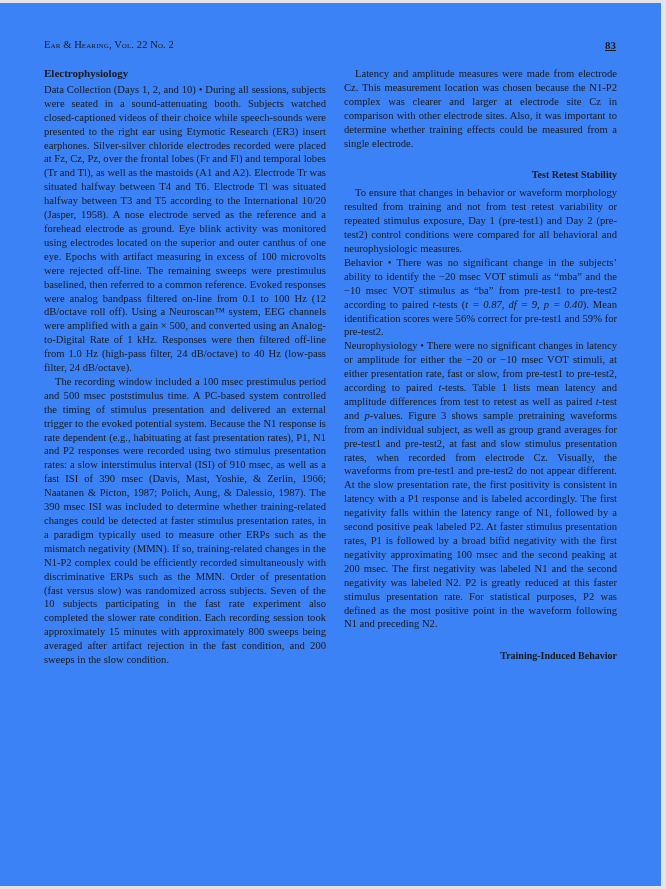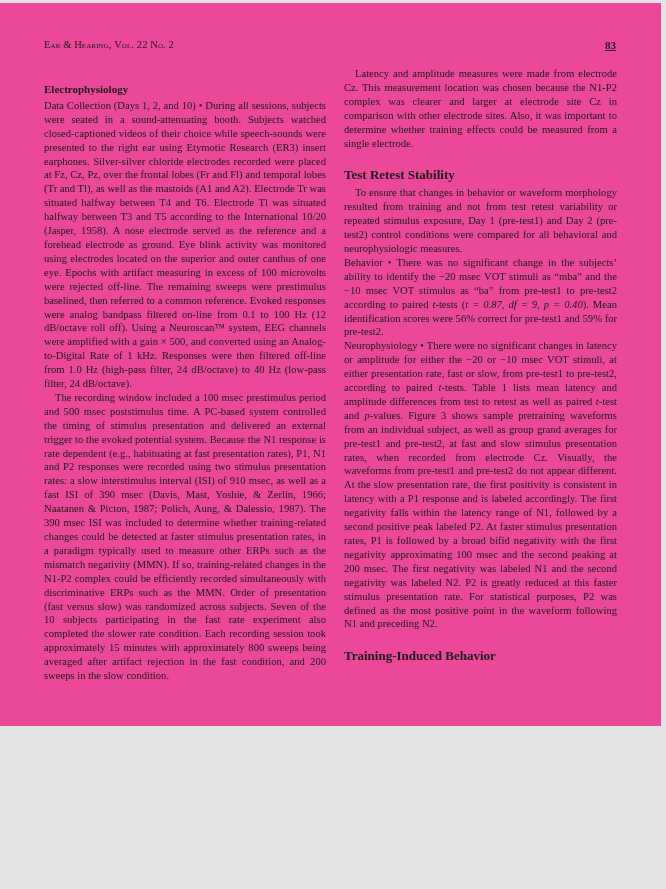--- a/index.html
+++ b/index.html
@@ -1,44 +1,44 @@
 <!DOCTYPE html>
 <html><head>
 <meta charset="utf-8">
 <style>
   html, body { margin: 0; padding: 0; }
   body {
     width: 666px; height: 889px; background: #e4e4e4; position: relative; overflow: hidden;
     font-family: "Liberation Serif", "DejaVu Serif", serif; color: #1a1a1a;
   }
   .page {
-    position: absolute; left: 0; top: 3px; width: 661px; height: 723px; background: #ec4899;
+    position: absolute; left: 0; top: 3px; width: 661px; height: 883px; background: #3b82f6;
   }
   .running-head {
     position: absolute; left: 44px; top: 36px; width: 572px; height: 14px;
     font-size: 10.5px;
   }
   .running-head .journal { position: absolute; left: 0; top: 0; font-variant: small-caps; letter-spacing: 0.1px; }
   .running-head .pageno { position: absolute; right: 0; top: 0; font-weight: bold; font-size: 11px; text-decoration: underline; }
   .col {
     position: absolute; top: 64px; width: 282px; font-size: 10.6px; line-height: 13.9px;
     text-align: justify; hyphens: manual;
   }
   .col-left { left: 44px; }
   .col-right { left: 344px; width: 273px; }
-  .section-head { font-weight: bold; font-size: 11px; margin: 16px 0 2px 0; text-align: left; }
+  .section-head { font-weight: bold; font-size: 11px; margin: 0 0 2px 0; text-align: left; }
   .results-head {
     font-weight: bold; font-variant: small-caps; font-size: 12.5px; text-align: center;
     margin: 0 0 3px 0; letter-spacing: 0.3px;
   }
   p { margin: 0; }
   p.indent { text-indent: 11px; }
   .run-in { font-weight: normal; margin-top: 20px; }
   .gap { height: 18px; }
-  .sub-head { font-weight: bold; font-size: 13px; margin: 0 0 4px 0; text-align: left; }
+  .sub-head { font-weight: bold; font-size: 10px; margin: 0 0 4px 0; text-align: right; }
   i { font-style: italic; }
 </style>
 </head>
 <body>
 
 <div class="page">
 
   <div class="running-head">
     <span class="journal">Ear &amp; Hearing, Vol. 22 No. 2</span>
     <span class="pageno">83</span>

